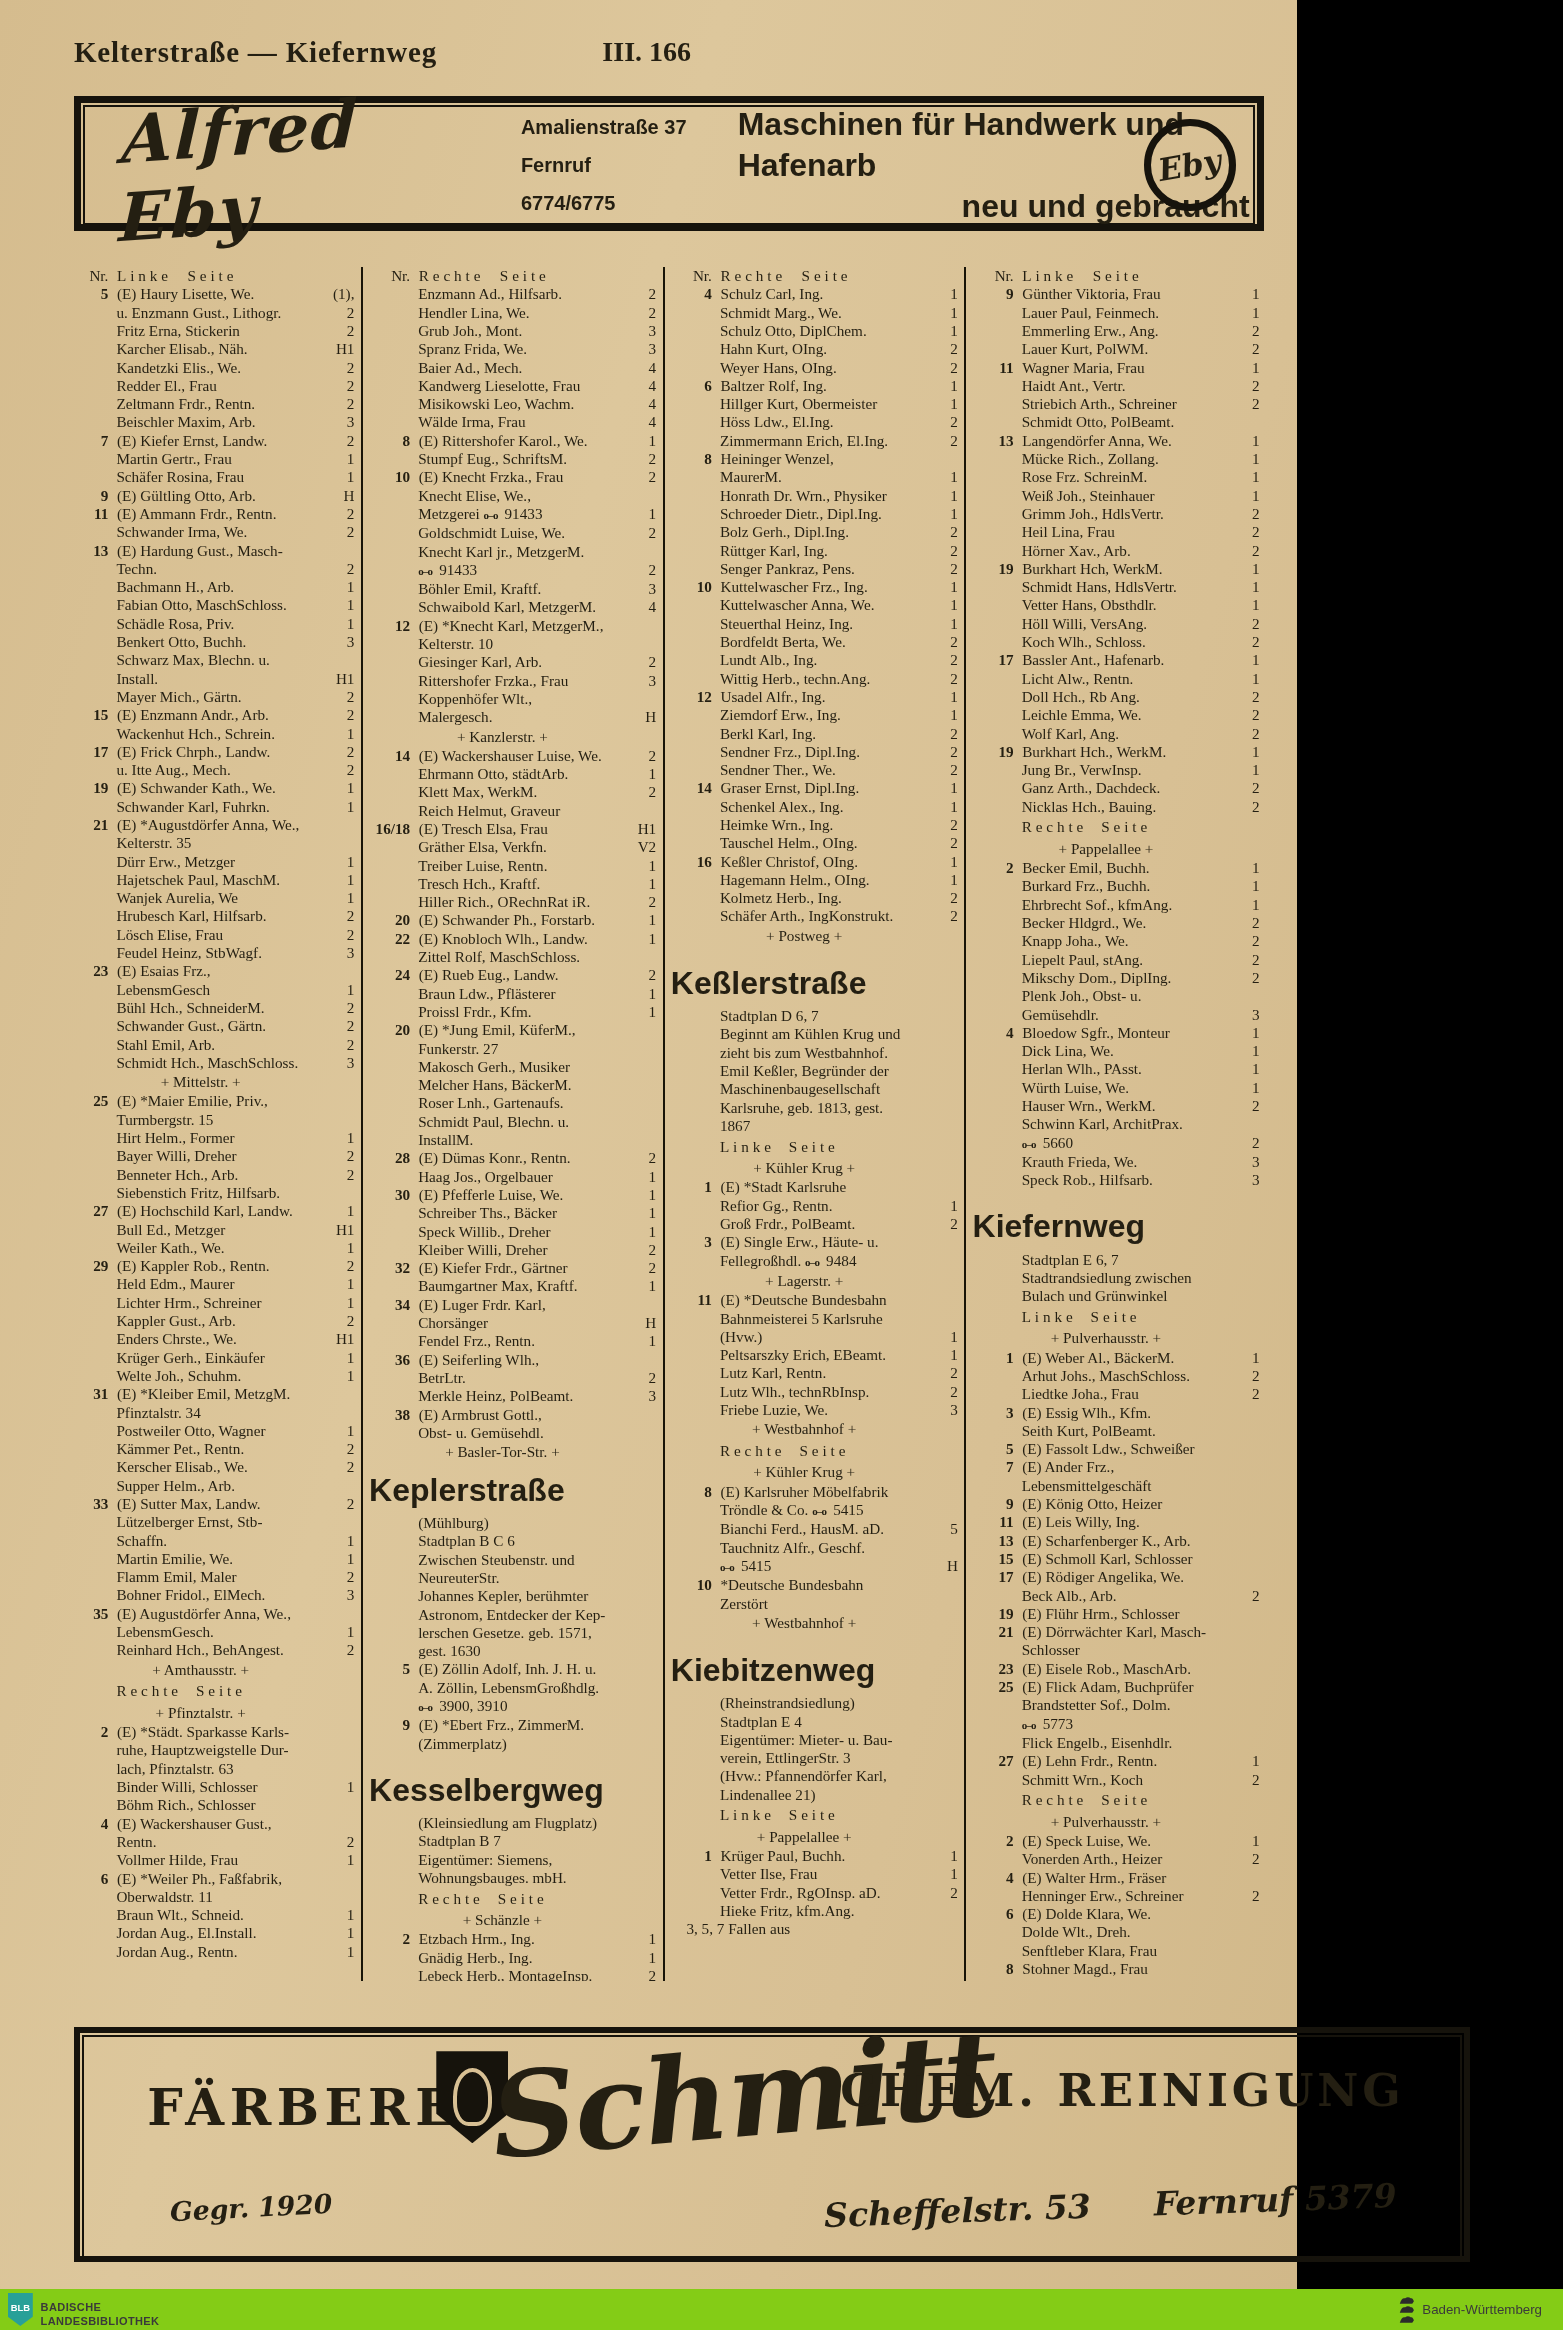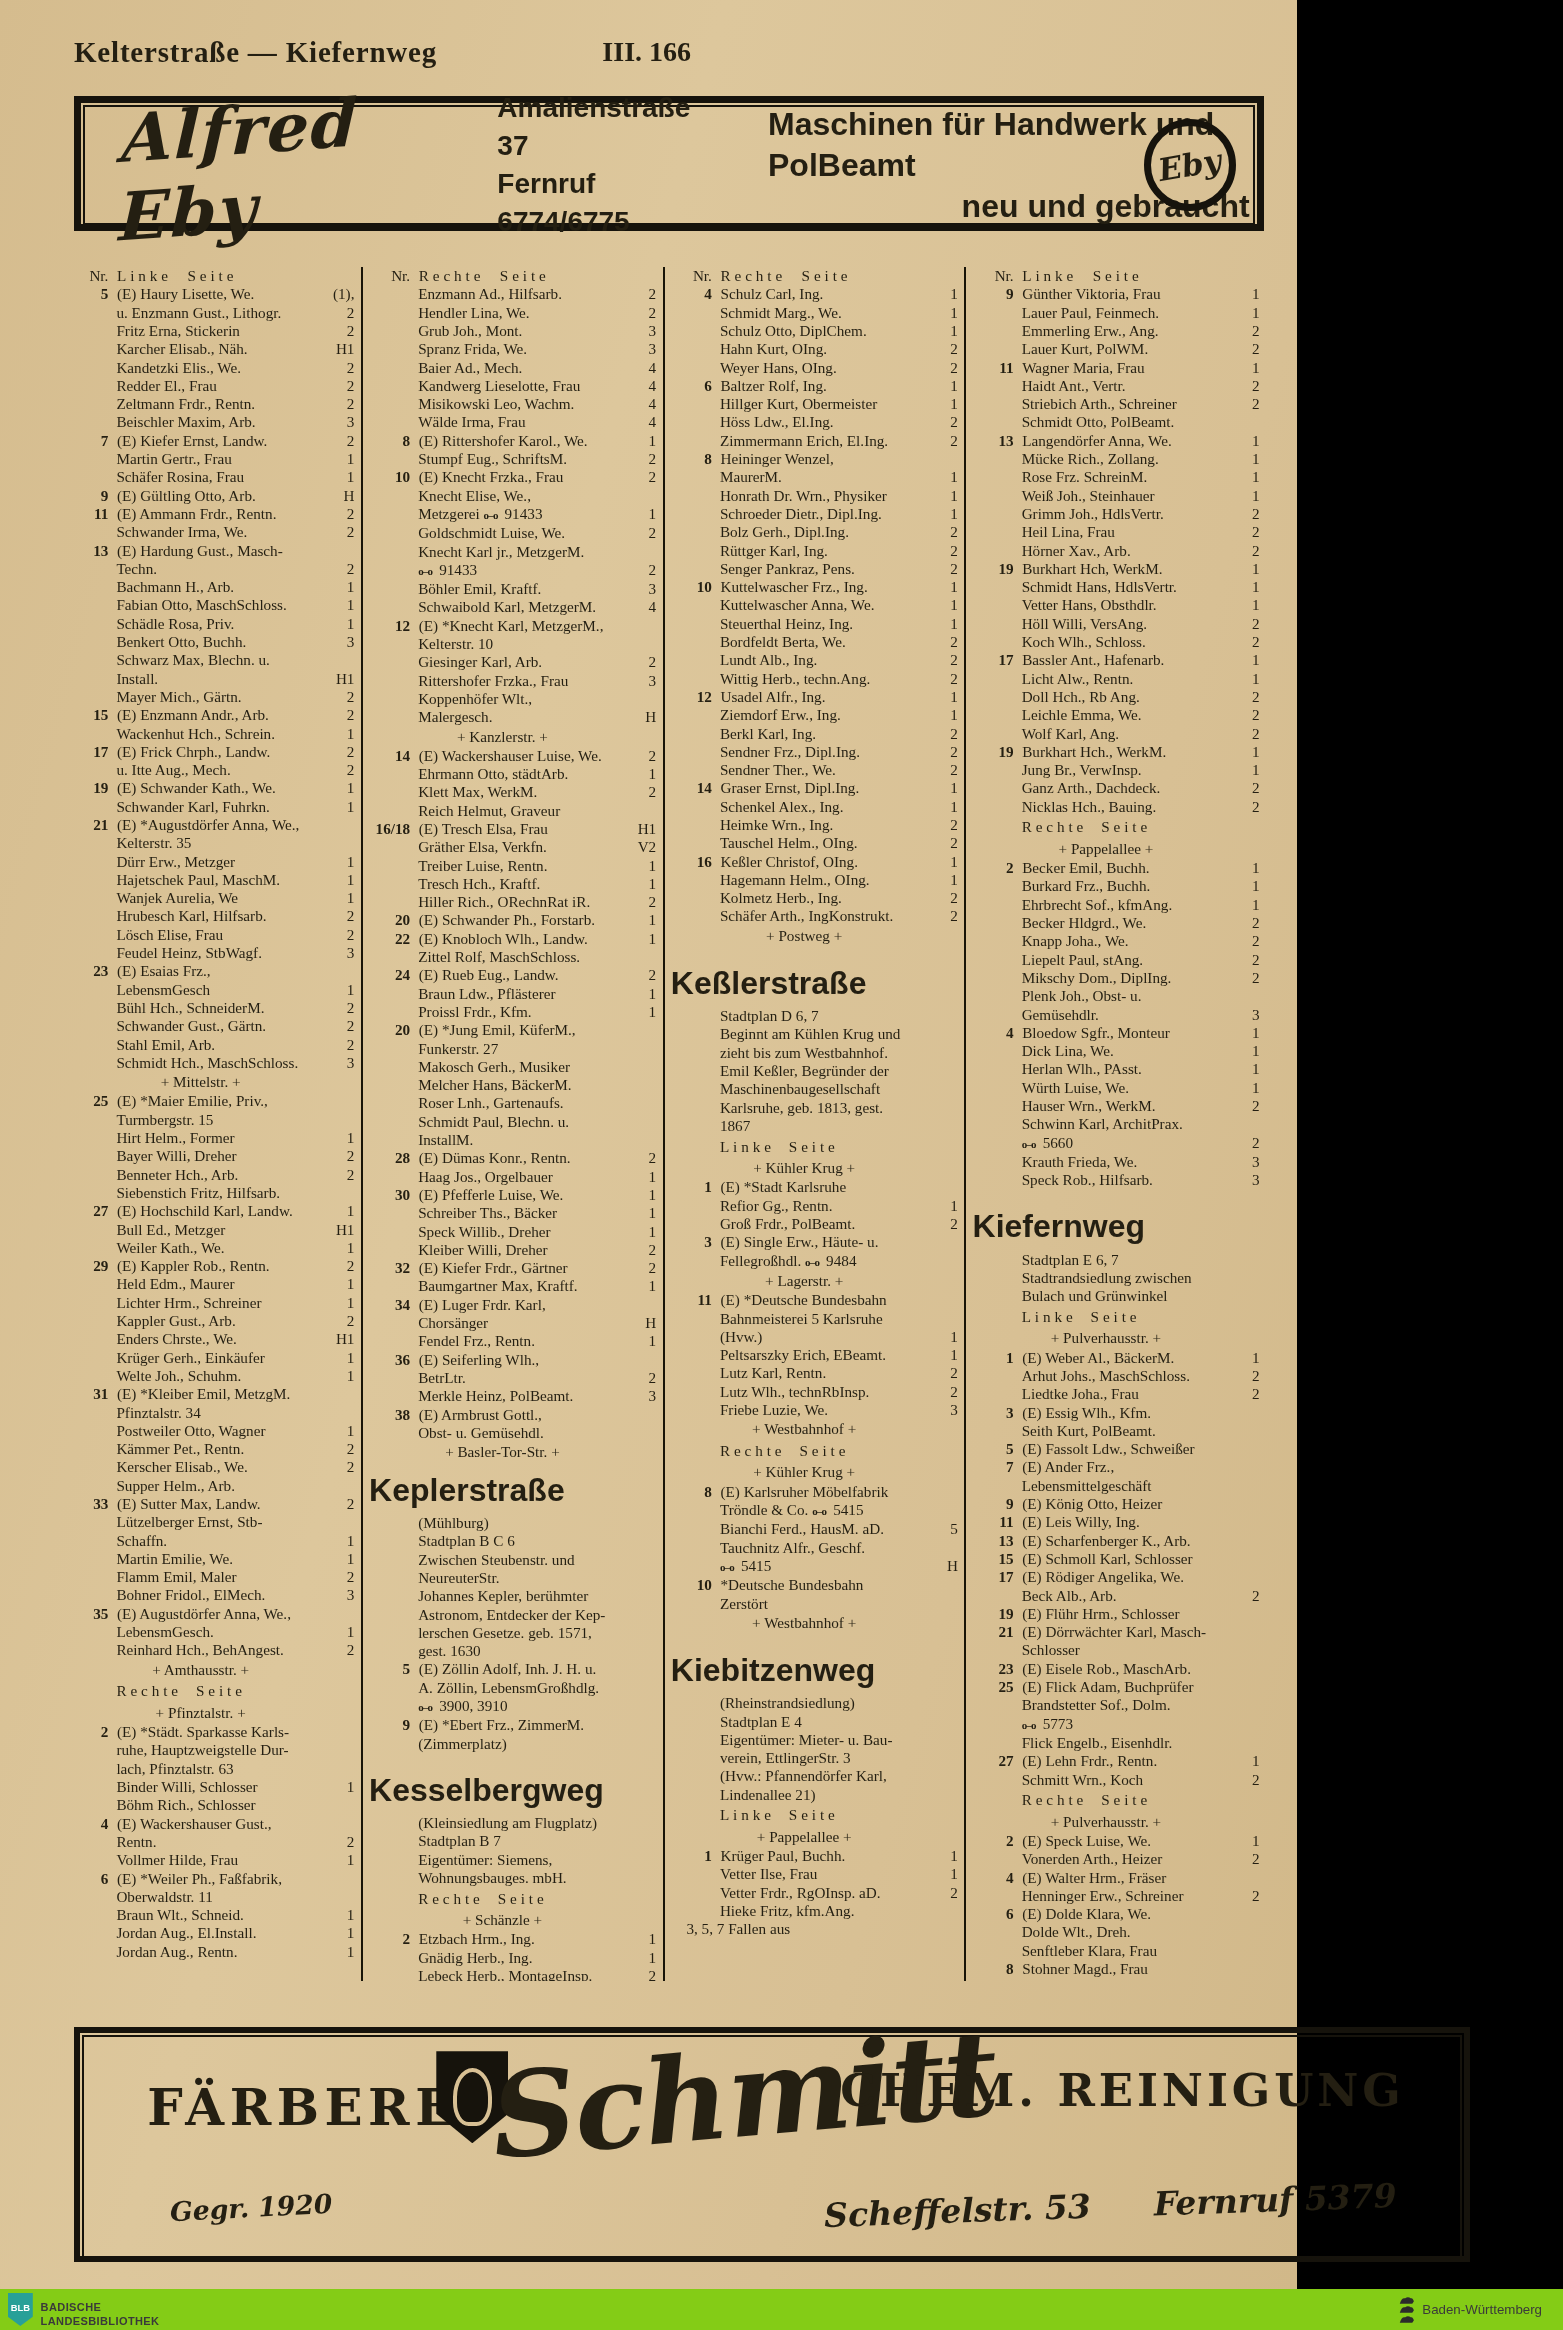--- a/index.html
+++ b/index.html
@@ -13,21 +13,21 @@
   .hdr-page{position:absolute;left:50%;top:36px;transform:translateX(-52%);
             font-weight:bold;font-size:28px;}
   
   .ad-top{margin:19px 33px 0 74px;border:7px solid #16130c;padding:2.3px;height:116px;}
   .ad-top-inner{border:2.3px solid #16130c;height:100%;position:relative;
                 display:flex;align-items:center;}
   .eby-script{font-style:italic;font-weight:bold;font-size:66px;margin-left:35px;
               transform:rotate(-4deg) skewX(-6deg);letter-spacing:1.6px;
               font-family:"DejaVu Serif",serif;}
   .ad-mid{font-family:"Liberation Sans",sans-serif;font-weight:bold;
-          font-size:28px;line-height:38px;}
+          font-size:20px;line-height:38px;}
   .ad-right{margin-left:47px;font-family:"Liberation Sans",sans-serif;font-weight:bold;
             font-size:32px;line-height:41px;width:516px;}
   .ad-right .l2{text-align:right;padding-right:3.1px;}
   .ad-logo{position:absolute;right:17px;top:50%;transform:translateY(-50%);
            width:78px;height:78px;border:7px solid #16130c;border-radius:50%;
            display:flex;align-items:center;justify-content:center;}
   .ad-logo span{font-style:italic;font-weight:bold;font-size:31px;
                 font-family:"DejaVu Serif",serif;transform:rotate(-10deg);}
   
   .cols{display:flex;margin:12.5px 31px 0 61px;height:1738px;overflow:hidden;}
@@ -97,21 +97,21 @@
   </div>
 
   <div class="ad-top">
     <div class="ad-top-inner">
       <span class="eby-script">Alfred Eby</span>
       <div class="ad-mid">
         <div>Amalienstraße 37</div>
         <div>Fernruf 6774/6775</div>
       </div>
       <div class="ad-right">
-        <div class="l1">Maschinen für Handwerk und PolBeamt</div>
+        <div class="l1">Maschinen für Handwerk und Hafenarb</div>
         <div class="l2">neu und gebraucht</div>
       </div>
       <div class="ad-logo">
         <span>Eby</span>
       </div>
     </div>
   </div>
 
   <div class="cols" id="cols">
       <div class="col">

